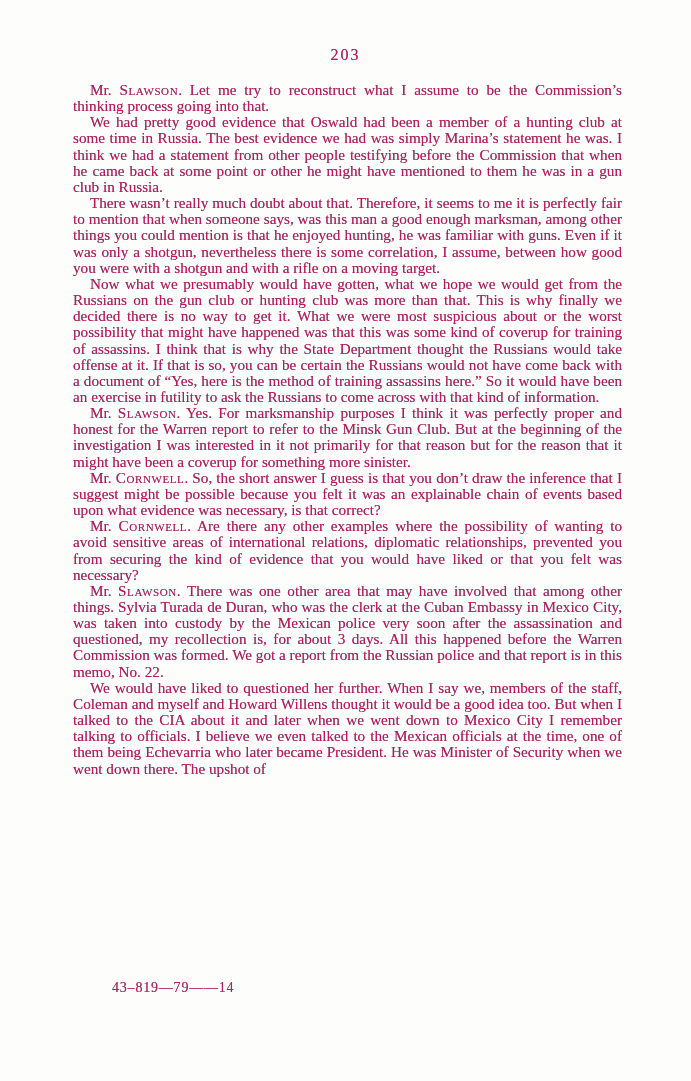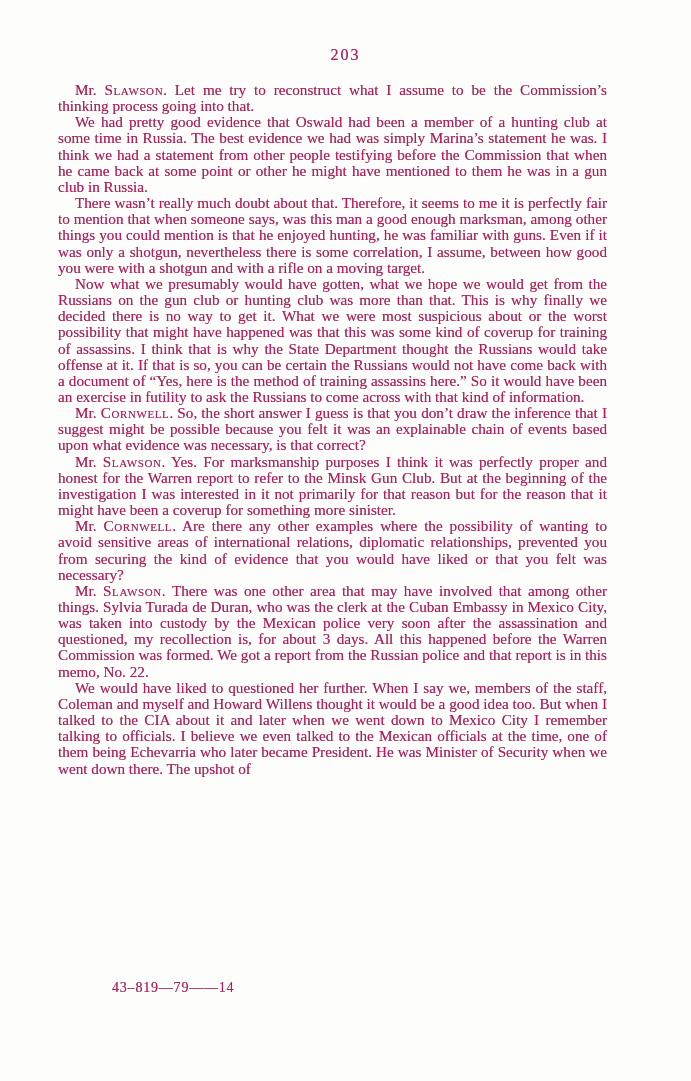--- a/index.html
+++ b/index.html
@@ -21,21 +21,21 @@
     top: 46px;
     left: 0;
     width: 100%;
     text-align: center;
     font-size: 16px;
     letter-spacing: 2px;
     text-shadow: 0 0 0.6px rgba(70,70,70,0.65);
   }
   .body-text {
     position: absolute;
-    left: 58px;
+    left: 73px;
     top: 82px;
     width: 549px;
     text-align: justify;
     font-size: 15.2px;
     line-height: 16.15px;
     text-shadow: 0 0 0.6px rgba(70,70,70,0.6);
   }
   .body-text p {
     margin: 0;
     text-indent: 17px;
@@ -57,21 +57,21 @@
 <body>
 
 <div class="page">
   <div class="page-number">203</div>
 
   <div class="body-text">
       <p><span><span>Mr. </span><span class="sc">Slawson</span></span><span>. Let me try to reconstruct what I assume to be the Commission’s thinking process going into that.</span></p>
       <p><span>We had pretty good evidence that Oswald had been a member of a hunting club at some time in Russia. The best evidence we had was simply Marina’s statement he was. I think we had a statement from other people testifying before the Commission that when he came back at some point or other he might have mentioned to them he was in a gun club in Russia.</span></p>
       <p><span>There wasn’t really much doubt about that. Therefore, it seems to me it is perfectly fair to mention that when someone says, was this man a good enough marksman, among other things you could mention is that he enjoyed hunting, he was familiar with guns. Even if it was only a shotgun, nevertheless there is some correlation, I assume, between how good you were with a shotgun and with a rifle on a moving target.</span></p>
       <p><span>Now what we presumably would have gotten, what we hope we would get from the Russians on the gun club or hunting club was more than that. This is why finally we decided there is no way to get it. What we were most suspicious about or the worst possibility that might have happened was that this was some kind of coverup for training of assassins. I think that is why the State Department thought the Russians would take offense at it. If that is so, you can be certain the Russians would not have come back with a document of “Yes, here is the method of training assassins here.” So it would have been an exercise in futility to ask the Russians to come across with that kind of information.</span></p>
+      <p><span><span>Mr. </span><span class="sc">Slawson</span></span><span>. Yes. For marksmanship purposes I think it was perfectly proper and honest for the Warren report to refer to the Minsk Gun Club. But at the beginning of the investigation I was interested in it not primarily for that reason but for the reason that it might have been a coverup for something more sinister.</span></p>
       <p><span><span>Mr. </span><span class="sc">Cornwell</span></span><span>. So, the short answer I guess is that you don’t draw the inference that I suggest might be possible because you felt it was an explainable chain of events based upon what evidence was necessary, is that correct?</span></p>
-      <p><span><span>Mr. </span><span class="sc">Slawson</span></span><span>. Yes. For marksmanship purposes I think it was perfectly proper and honest for the Warren report to refer to the Minsk Gun Club. But at the beginning of the investigation I was interested in it not primarily for that reason but for the reason that it might have been a coverup for something more sinister.</span></p>
       <p><span><span>Mr. </span><span class="sc">Cornwell</span></span><span>. Are there any other examples where the possibility of wanting to avoid sensitive areas of international relations, diplomatic relationships, prevented you from securing the kind of evidence that you would have liked or that you felt was necessary?</span></p>
       <p><span><span>Mr. </span><span class="sc">Slawson</span></span><span>. There was one other area that may have involved that among other things. Sylvia Turada de Duran, who was the clerk at the Cuban Embassy in Mexico City, was taken into custody by the Mexican police very soon after the assassination and questioned, my recollection is, for about 3 days. All this happened before the Warren Commission was formed. We got a report from the Russian police and that report is in this memo, No. 22.</span></p>
       <p><span>We would have liked to questioned her further. When I say we, members of the staff, Coleman and myself and Howard Willens thought it would be a good idea too. But when I talked to the CIA about it and later when we went down to Mexico City I remember talking to officials. I believe we even talked to the Mexican officials at the time, one of them being Echevarria who later became President. He was Minister of Security when we went down there. The upshot of</span></p>
     </div>
 
   <div class="footer-code">43–819—79——14</div>
 </div>
 
 </body></html>

